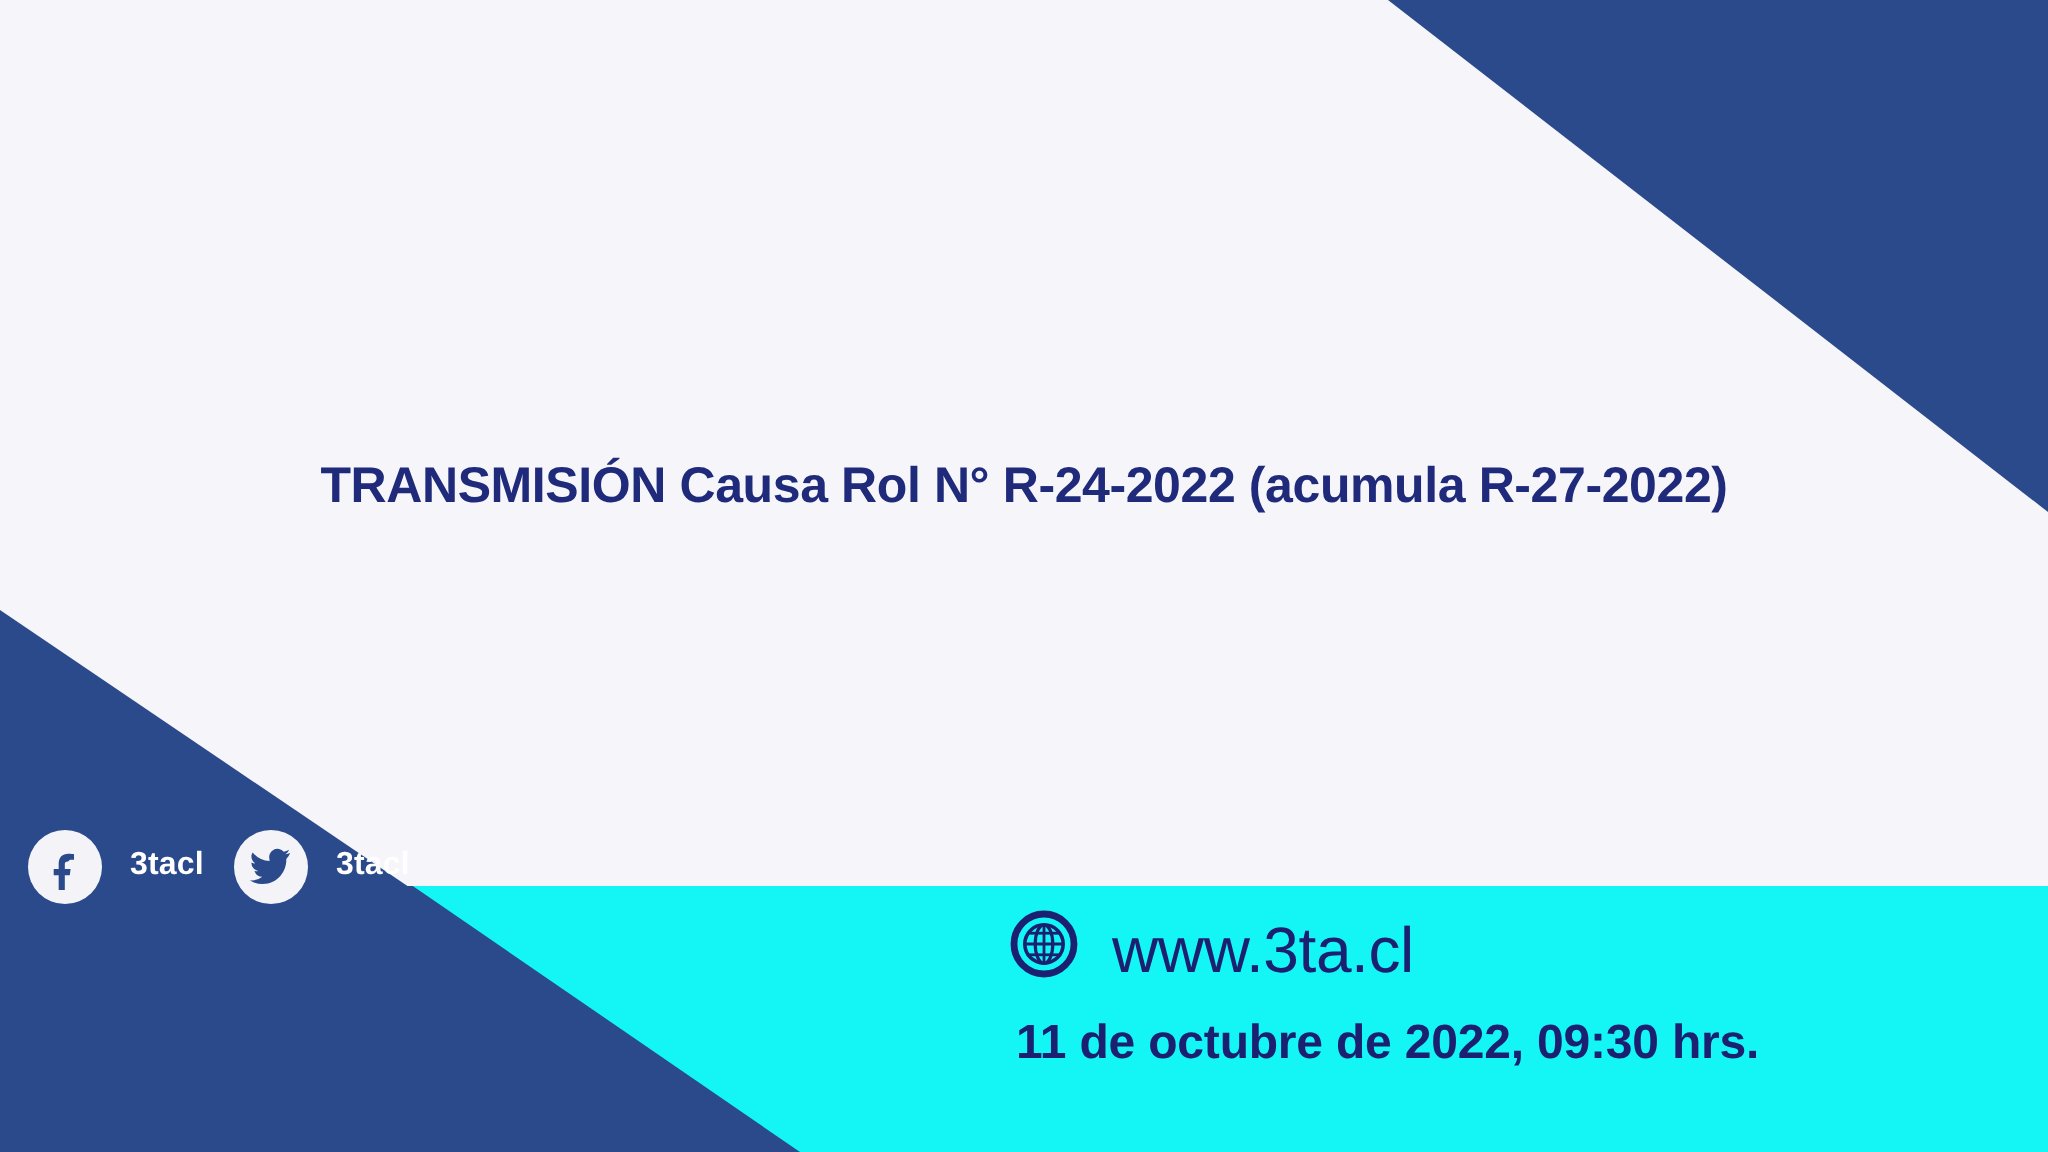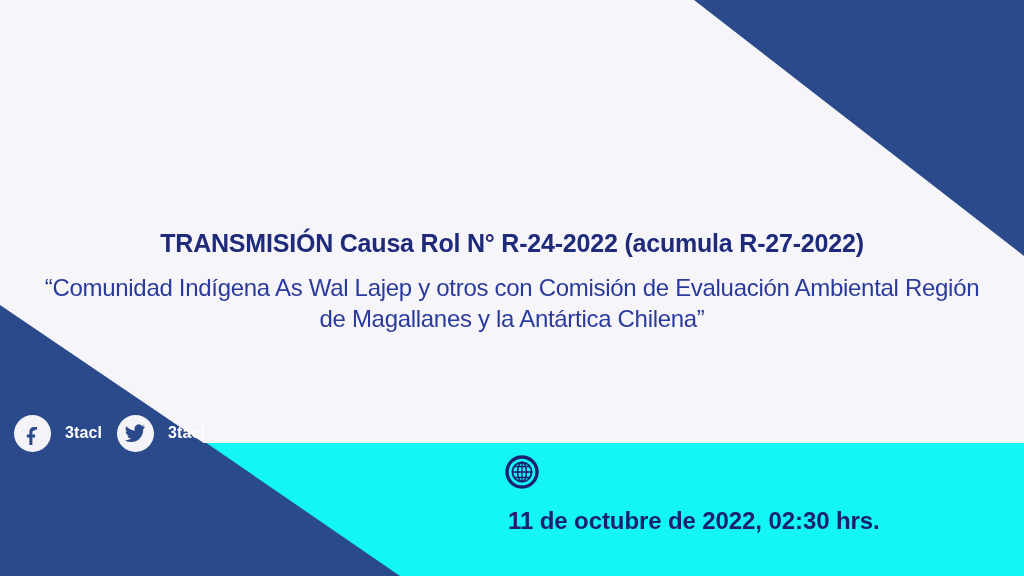--- a/index.html
+++ b/index.html
@@ -173,21 +173,20 @@
 
 <div id="slide">
 
   <div class="shape" id="shape-top-right"></div>
   <div class="shape" id="shape-bottom-left"></div>
   <div class="shape" id="shape-cyan-bar"></div>
   <div class="shape" id="shape-bottom-left-over"></div>
 
   <div id="headline-block">
     <div id="title-line">TRANSMISIÓN Causa Rol N° R-24-2022 (acumula R-27-2022)</div>
-    <div id="subtitle-line">“Comunidad Indígena As Wal Lajep y otros con Comisión de Evaluación Ambiental Región de Magallanes y la Antártica Chilena”</div>
   </div>
 
   <div id="social-list">
 
     <div class="social-row">
       <span class="social-badge">
         <svg width="23" height="23" viewBox="0 0 24 24" aria-hidden="true">
           <path fill="#2a4a8b" d="M14.6 8.2h2.1V5.3c-.4-.05-1.6-.17-3-.17-3 0-5 1.86-5 5.28V13H6.1v3.3h2.6V24h3.2v-7.7h2.6l.4-3.3h-3V10.7c0-.95.26-1.6 1.7-1.6z"></path>
         </svg>
       </span>
@@ -212,17 +211,18 @@
         <svg width="34" height="34" viewBox="0 0 34 34" aria-hidden="true">
           <circle cx="17" cy="17" r="15" fill="none" stroke="#1b2170" stroke-width="3.4"></circle>
           <circle cx="17" cy="17" r="9.6" fill="none" stroke="#1b2170" stroke-width="1.8"></circle>
           <ellipse cx="17" cy="17" rx="4.4" ry="9.6" fill="none" stroke="#1b2170" stroke-width="1.6"></ellipse>
           <line x1="7.4" y1="17" x2="26.6" y2="17" stroke="#1b2170" stroke-width="1.6"></line>
           <line x1="9.3" y1="11.6" x2="24.7" y2="11.6" stroke="#1b2170" stroke-width="1.4"></line>
           <line x1="9.3" y1="22.4" x2="24.7" y2="22.4" stroke="#1b2170" stroke-width="1.4"></line>
           <line x1="17" y1="7.4" x2="17" y2="26.6" stroke="#1b2170" stroke-width="1.4"></line>
         </svg>
       </span>
+      <span id="web-url">www.3ta.cl</span>
     </div>
-    <div id="event-date">11 de octubre de 2022, 02:30 hrs.</div>
+    <div id="event-date">11 de octubre de 2022, 09:30 hrs.</div>
   </div>
 
 </div>
 
 </body></html>

